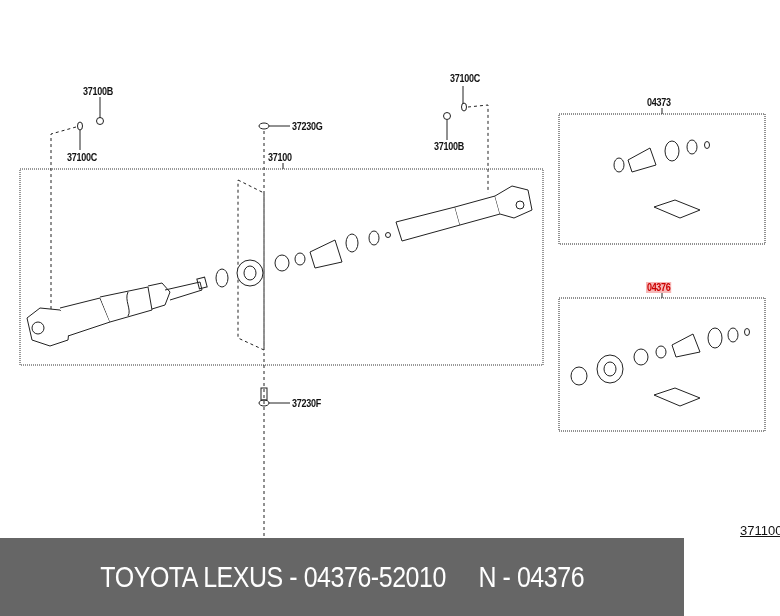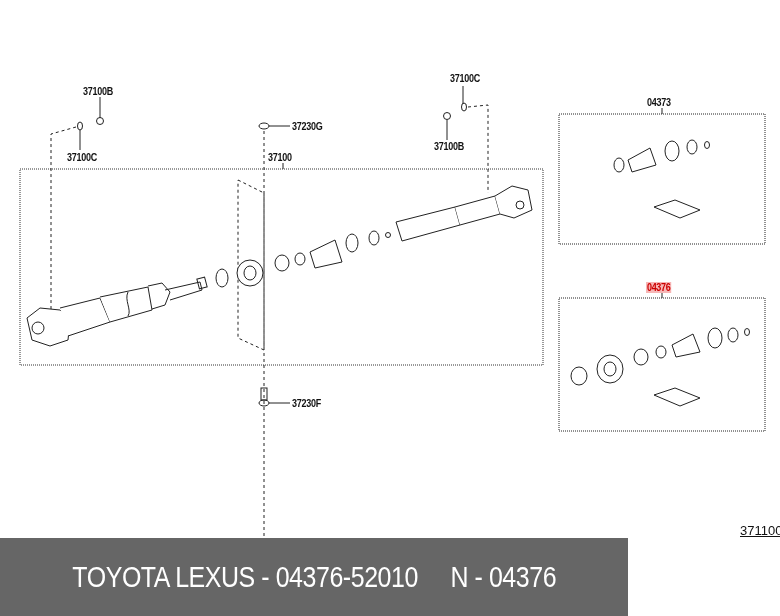--- a/index.html
+++ b/index.html
@@ -1,21 +1,21 @@
 <!DOCTYPE html>
 <html><head>
 <meta charset="utf-8">
 <style>
   html,body{margin:0;padding:0;background:#fff;}
   body{width:780px;height:616px;position:relative;overflow:hidden;font-family:"Liberation Sans",sans-serif;}
   .diagram{position:absolute;left:0;top:0;width:780px;height:538px;}
   .lbl{position:absolute;font-family:"Liberation Sans",sans-serif;font-weight:bold;font-size:10px;color:#111;letter-spacing:-0.3px;transform:scaleX(0.9);transform-origin:left center;white-space:nowrap;}
   .lbl.hl{background:#f7b6b6;color:#c00;padding:0 1px;}
   .ref{position:absolute;font-size:13px;color:#111;text-decoration:underline;}
-  .footer{position:absolute;left:0;top:538px;width:628px;height:78px;background:#666;display:flex;align-items:center;justify-content:center;}
+  .footer{position:absolute;left:0;top:538px;width:684px;height:78px;background:#666;display:flex;align-items:center;justify-content:center;}
   .footer-text{color:#fff;font-family:"Liberation Sans",sans-serif;font-size:29px;letter-spacing:-0.5px;transform:scaleX(0.86);white-space:pre;}
   svg{position:absolute;left:0;top:0;}
 </style>
 </head>
 <body>
 
 <div class="diagram">
   <svg width="780" height="538" viewBox="0 0 780 538" fill="none" stroke="#222" stroke-width="1">
 
     <rect x="20" y="169" width="523" height="196" stroke="#333" stroke-dasharray="1,1"></rect>

